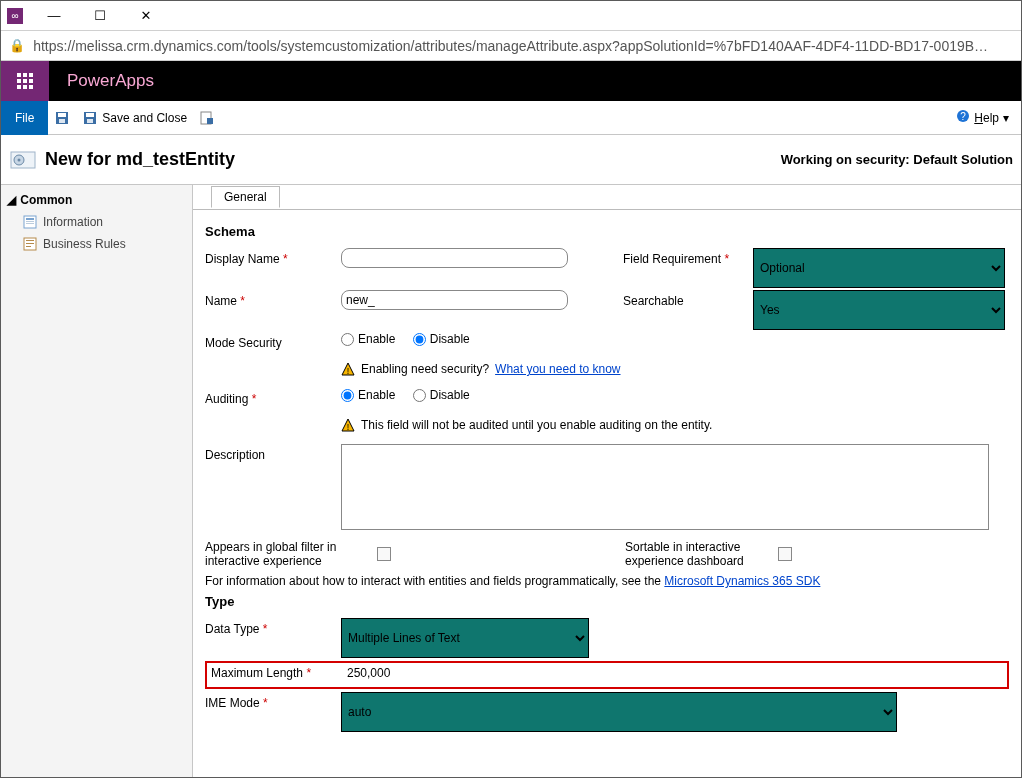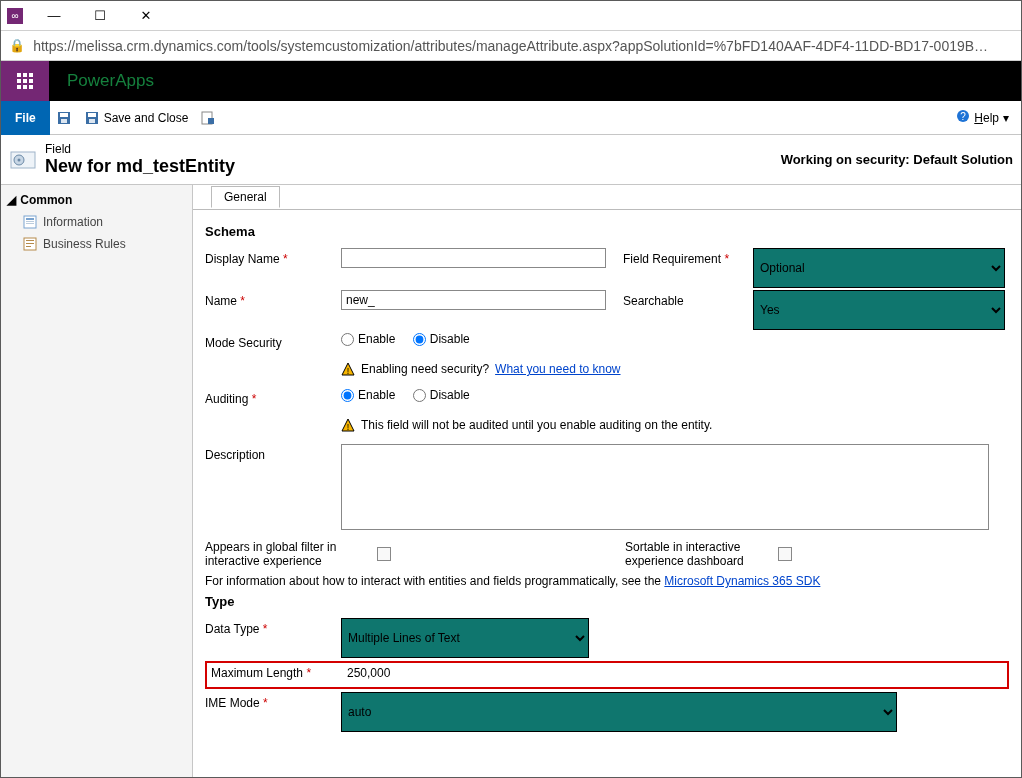--- a/index.html
+++ b/index.html
@@ -9,24 +9,24 @@
 .titlebar .favicon { width: 16px; height: 16px; background: #742774; display: flex; align-items: center; justify-content: center; margin-right: 8px; color:#fff; font-size:10px;}
 .titlebar .title { flex: 1; color: #000; font-size: 12px; }
 .titlebar .winbtn { width: 46px; height: 30px; display: flex; align-items: center; justify-content: center; font-size: 13px; color:#000;}
 
 .urlbar { height: 30px; display: flex; align-items: center; padding: 0 8px; border-bottom: 1px solid #d0d0d0; color: #555; }
 .urlbar .lock { margin-right: 8px; font-size: 13px; color:#5a5a5a;}
 .urlbar .url { font-size: 14px; white-space: nowrap; overflow: hidden; text-overflow: ellipsis; width:960px;}
 
 .pa-header { height: 40px; background: #000; display: flex; align-items: center; }
 .pa-header .waffle { width: 48px; height: 40px; background: #742774; display: flex; align-items: center; justify-content: center; color:#fff; font-size: 18px;}
-.pa-header .brand { color: #15803d; font-size: 17px; padding-left: 18px; font-weight: 400;}
+.pa-header .brand { color: #f9a8d4; font-size: 17px; padding-left: 18px; font-weight: 400;}
 
 .cmdbar { height: 34px; display: flex; align-items: center; border-bottom: 1px solid #c6c6c6; }
-.cmdbar .file { background: #0066b3; color: #fff; padding: 0 14px; height: 34px; display: flex; align-items: center; font-size: 12px; font-weight: bold; }
+.cmdbar .file { background: #0066b3; color: #fff; padding: 0 14px; height: 34px; display: flex; align-items: center; font-size: 12px; }
 .cmdbar .btn { padding: 0 6px; height: 34px; display: flex; align-items: center; gap:4px; }
 .cmdbar .icon { width:16px; height:16px; display:inline-flex; align-items:center; justify-content:center; }
 .cmdbar .spacer { flex:1; }
 .cmdbar .help { display:flex; align-items:center; gap:4px; padding-right:12px; color:#000;}
 .cmdbar .help .u { text-decoration: underline; }
 
 .formhdr { height: 50px; display:flex; align-items:center; padding: 0 8px; border-bottom:1px solid #c6c6c6;}
 .formhdr .gear { width:28px; height:28px; margin-right:8px; display:flex; align-items:center; justify-content:center;}
 .formhdr .titles { flex:1; }
 .formhdr .titles .small { font-size:12px; color:#000;}
@@ -53,21 +53,21 @@
 .colright-lbl { width:130px; padding-top:4px; font-size:12px; }
 .radio { display:inline-flex; align-items:center; gap:4px; margin-right:14px;}
 .warning { display:flex; align-items:center; gap:6px; margin: 2px 0 6px 0;}
 .warning .tri { width:14px; height:14px; display:inline-flex; align-items:center; justify-content:center;}
 a.link { color:#0044cc; text-decoration:underline; }
 .checkbox { width:14px; height:14px; border:1px solid #888; display:inline-block; background:#f9f9f9;}
 .hr-row { display:flex; gap: 40px; align-items:flex-start; margin:6px 0;}
 .highlight { border:2px solid #d40000; padding:2px 4px; margin:2px 0; }
 .fullsel { width: 556px; }
 .midsel { width: 248px; }
-.txtmid { width: 265px; }
+.txtmid { width: 227px; border-radius: 8px; }
 .desc { width: 648px; height: 86px; resize:none;}
 .helptxt { font-size:12px; margin:6px 0; }
 .tri-svg { fill:#f7b500; stroke:#000; stroke-width:1;}
 </style>
 </head>
 <body>
 
 <div class="titlebar">
   <div class="favicon">∞</div>
   <div class="winbtn">—</div>
@@ -143,21 +143,20 @@
 
 <div class="formhdr">
   <div class="gear">
     <svg width="26" height="26" viewBox="0 0 26 26">
         <rect x="1" y="5" width="24" height="16" fill="#eef3f8" stroke="#9fb4c9"></rect>
         <circle cx="9" cy="13" r="5" fill="#c7d6e5" stroke="#6b89a6"></circle>
         <circle cx="9" cy="13" r="1.5" fill="#6b89a6"></circle>
       </svg>
   </div>
   <div class="titles">
-    <div class="small">Field</div>
     <div class="big">New for md_testEntity</div>
   </div>
   <div class="right">
     <b>Working on security:</b> <b>Default Solution</b>
   </div>
 </div>
 
 <div class="body">
   <div class="sidebar">
     <div class="nav-head">

